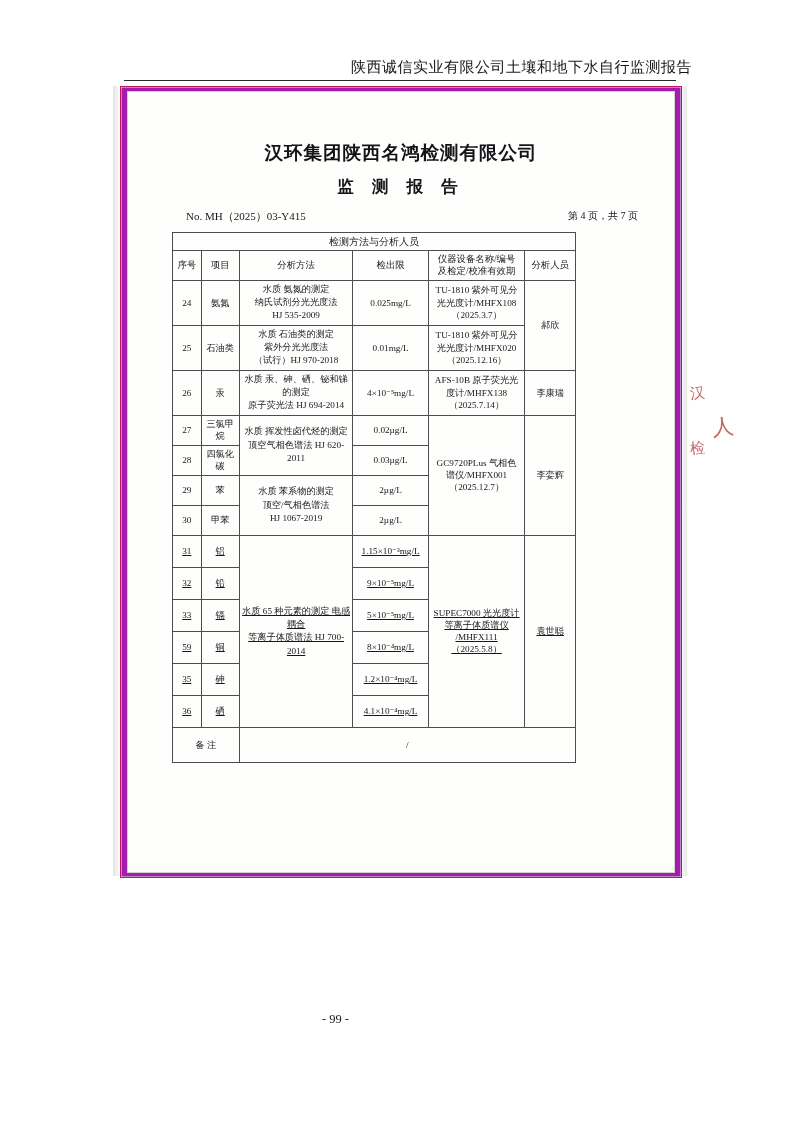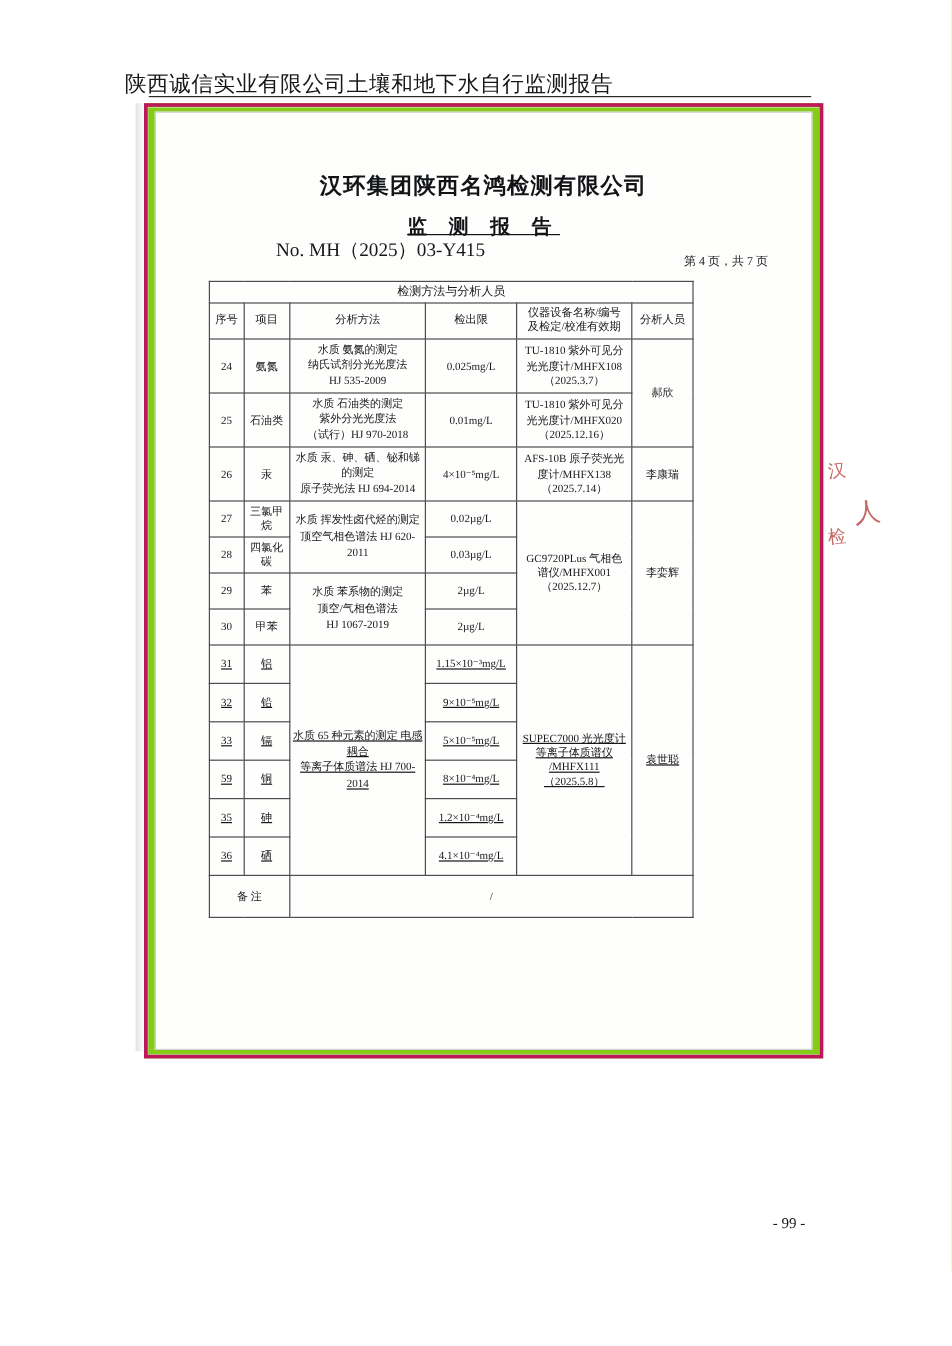--- a/index.html
+++ b/index.html
@@ -13,45 +13,45 @@
     position: relative;
     font-family: "Liberation Serif", "DejaVu Serif", serif;
     color: #111;
     overflow: hidden;
   }
 
   
   .page-header {
     position: absolute;
     top: 58px;
-    left: 104px;
+    left: 132px;
     width: 560px;
-    text-align: left;
-    font-size: 18px;
+    text-align: right;
+    font-size: 15px;
     letter-spacing: 0.5px;
     color: #15171a;
   }
   .header-rule {
     position: absolute;
     top: 80px;
     left: 124px;
     width: 552px;
     height: 1px;
     background: #2a2a2a;
   }
 
   
   .sheet {
     position: absolute;
     top: 86px;
     left: 120px;
     width: 560px;
     height: 790px;
-    border: 3px solid #be185d;
-    background: #84cc16;
+    border: 1px solid #be185d;
+    background: #a21caf;
     box-shadow: 0 0 0 0.5px #e9eae6 inset;
   }
   .sheet-inner {
     position: absolute;
     top: 4px;
     left: 6px;
     right: 6px;
     bottom: 4px;
     border: 1px solid #cfd2ce;
     background: #fefefc;
@@ -90,29 +90,27 @@
   .doc-subtitle {
     position: absolute;
     top: 84px;
     left: 0;
     width: 100%;
     text-align: center;
     font-size: 16.5px;
     font-weight: bold;
     letter-spacing: 7px;
     color: #121418;
-    text-decoration: underline;
   }
   .report-no {
     position: absolute;
-    top: 104px;
+    top: 117px;
     left: 58px;
-    font-size: 16px;
+    font-size: 11px;
     color: #16181c;
-    margin-left: 42px;
   }
   .page-of {
     position: absolute;
     top: 117px;
     right: 36px;
     font-size: 10px;
     color: #16181c;
   }
 
   
@@ -169,21 +167,21 @@
   .stamp-1 { top: 385px; left: 690px; font-size: 15px; line-height: 1.15; }
   .stamp-2 { top: 412px; left: 712px; font-size: 22px; }
   .stamp-3 { top: 440px; left: 690px; font-size: 15px; line-height: 1.15; }
 
   
   .page-number {
     position: absolute;
     top: 1012px;
     left: 0;
     width: 671px;
-    text-align: right;
+    text-align: center;
     font-size: 12.5px;
     color: #16181c;
   }
 </style>
 </head>
 <body>
 
 <div class="page-header">陕西诚信实业有限公司土壤和地下水自行监测报告</div>
 <div class="header-rule"></div>
 

